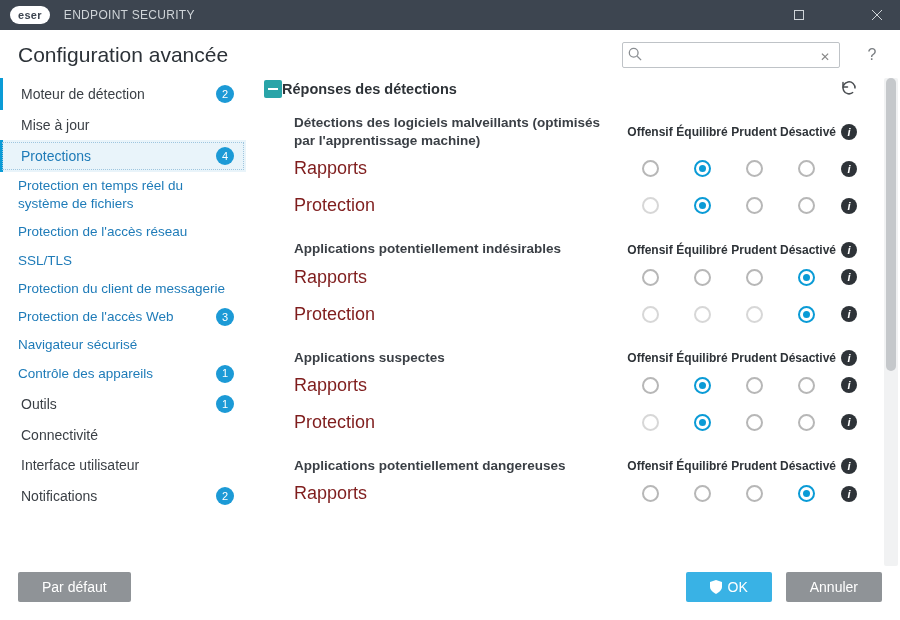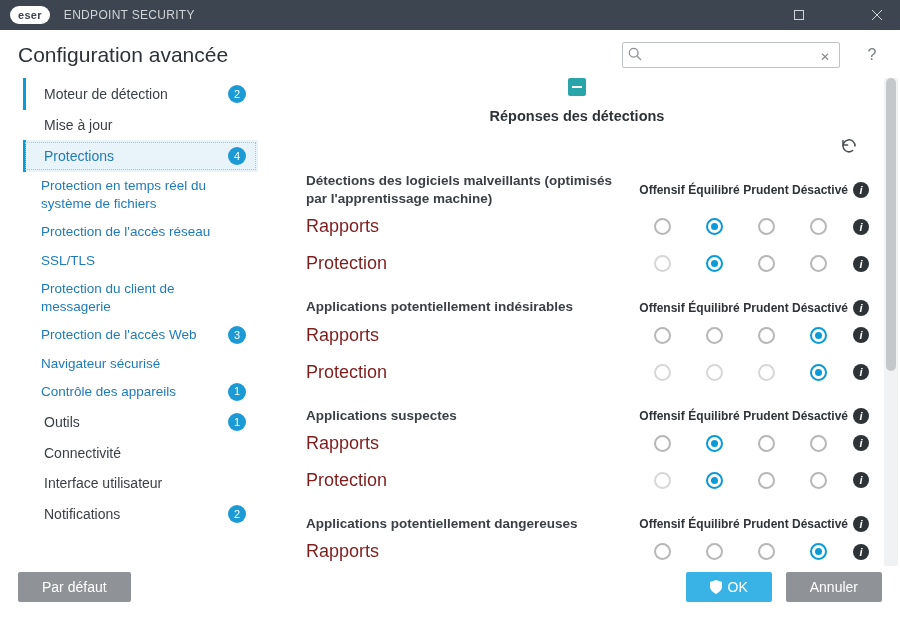--- a/index.html
+++ b/index.html
@@ -30,35 +30,35 @@
   .toprow{display:flex;align-items:center;padding:12px 18px 4px 18px;gap:16px;}
   .page-title{font-size:21px;font-weight:400;color:#2c3238;}
   .top-spacer{flex:1;}
   .search-wrap{position:relative;width:218px;}
   .search-input{width:100%;height:26px;border:1px solid #bfc3c7;border-radius:2px;padding:0 26px 0 26px;font-size:13px;outline:none;}
   .search-icon{position:absolute;left:6px;top:5px;width:14px;height:14px;}
   .clear-icon{position:absolute;right:6px;top:5px;width:14px;height:14px;cursor:pointer;color:#888;}
   .clear-icon::before{content:"✕";font-size:12px;}
   .help-q{width:20px;text-align:center;color:#7a7e82;font-size:16px;margin-left:6px;}
   
-  .body{flex:1;display:flex;min-height:0;padding-left:23px;}
+  .body{flex:1;display:flex;min-height:0;}
   .sidebar{width:246px;padding:6px 0 0 0;font-size:14px;overflow:hidden;}
   .side-item{display:flex;align-items:center;padding:7px 12px 7px 18px;color:var(--text);border-left:3px solid transparent;cursor:pointer;}
   .side-item .lbl{flex:1;}
   .side-item.selected{background:var(--hover);border-left:3px solid var(--accent);color:var(--sidebar-blue);outline:1px dotted #9fc6df;outline-offset:-3px;}
   .side-item.top{border-left:3px solid var(--accent);}
   .side-sub{display:flex;align-items:flex-start;padding:5px 12px 5px 18px;color:var(--sidebar-blue);font-size:13.5px;cursor:pointer;line-height:1.35;}
   .side-sub .lbl{flex:1;}
   .badge{display:inline-flex;min-width:18px;height:18px;border-radius:9px;background:var(--badge);color:#fff;font-size:11px;align-items:center;justify-content:center;margin-left:8px;padding:0 3px;}
   
   .main-wrap{flex:1;position:relative;display:flex;min-height:0;padding:0 2px 0 18px;}
   .main{flex:1;overflow:hidden;padding-right:4px;}
   .scrollbar{width:14px;background:#f1f2f3;position:relative;margin:6px 0 6px 2px;border-radius:2px;}
   .scroll-thumb{position:absolute;top:0;left:2px;right:2px;height:60%;background:#c5c8cb;border-radius:5px;}
-  .section-head{display:flex;align-items:center;gap:12px;padding:6px 0 12px 0;flex-direction:column;}
+  .section-head{display:flex;align-items:center;padding:6px 0 12px 0;}
   .collapse-btn{width:18px;height:18px;background:var(--teal);color:#fff;display:flex;align-items:center;justify-content:center;border-radius:2px;font-size:13px;line-height:1;}
   .collapse-btn::before{content:"";width:10px;height:2px;background:#fff;}
   .section-title{font-weight:600;font-size:14.5px;color:#2e3338;}
   .revert{margin-left:auto;margin-right:20px;}
   .revert svg{width:18px;height:18px;stroke:#4a4e52;fill:none;stroke-width:2;}
   
   .group{padding:2px 0 14px 30px;}
   .group-head{display:flex;align-items:center;}
   .group-title{font-weight:700;font-size:13.5px;width:330px;line-height:1.35;padding-right:10px;}
   .col-labels{display:flex;gap:0;font-weight:600;font-size:12px;color:#2e3338;align-items:flex-end;}

